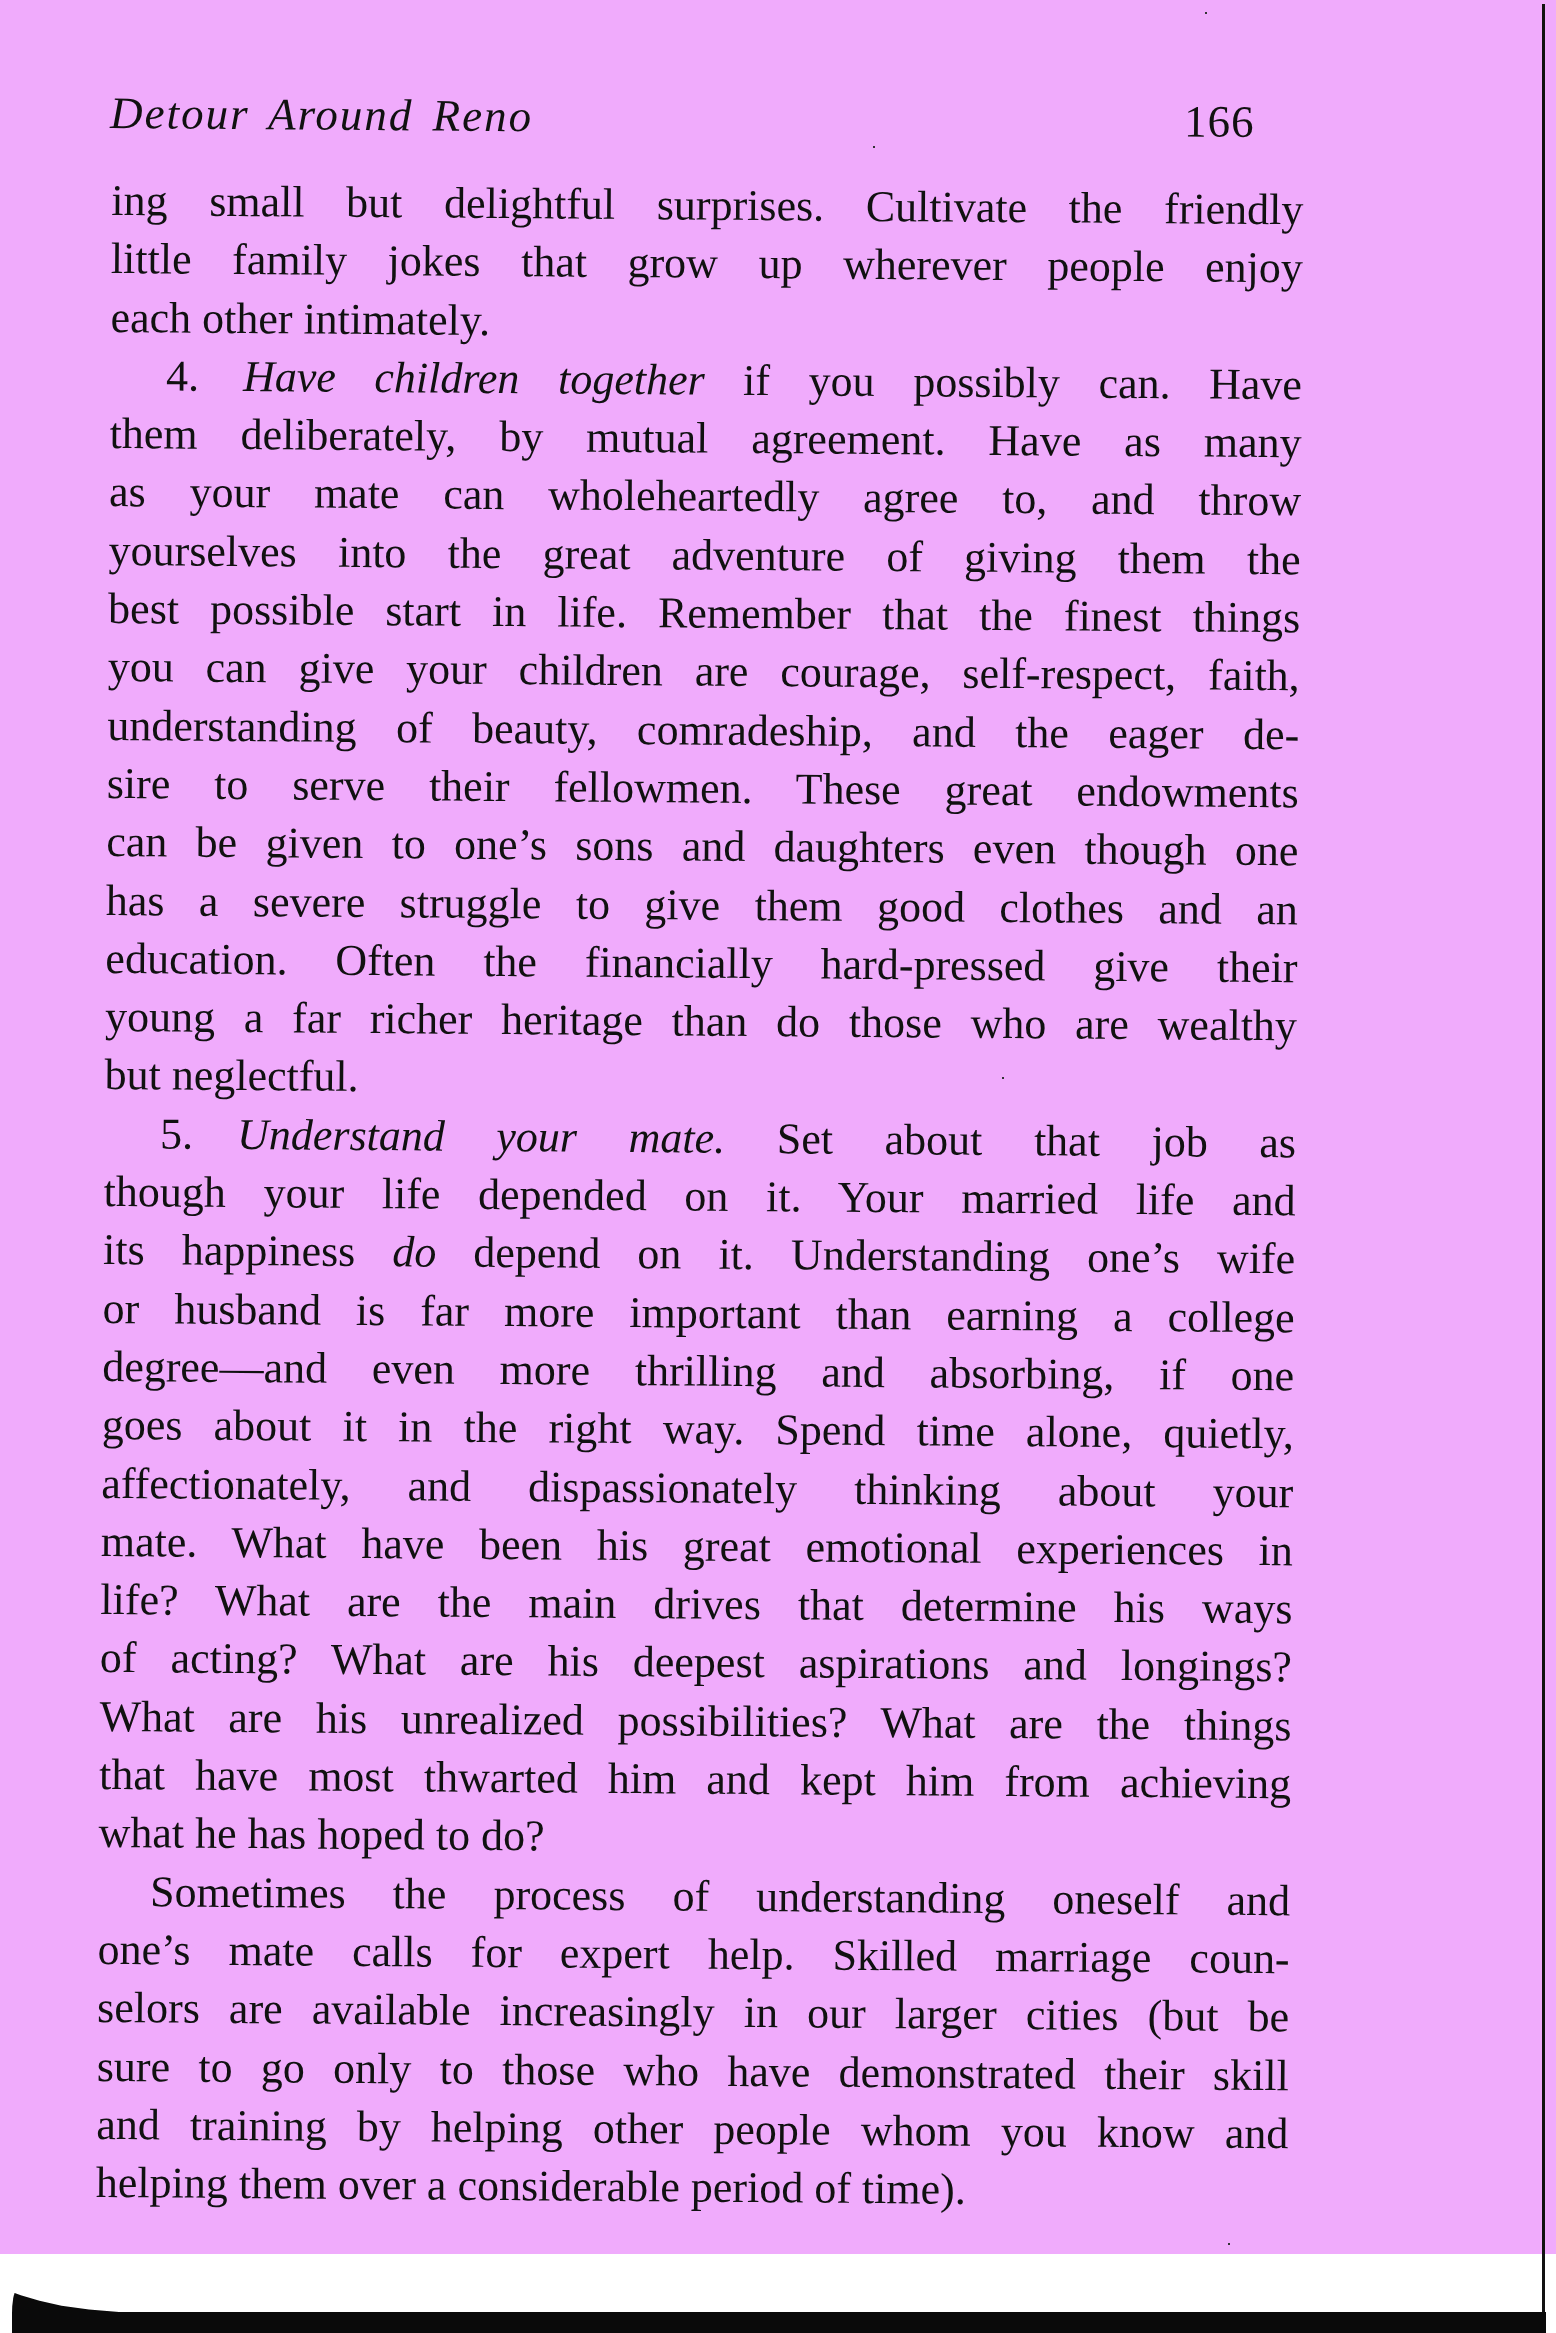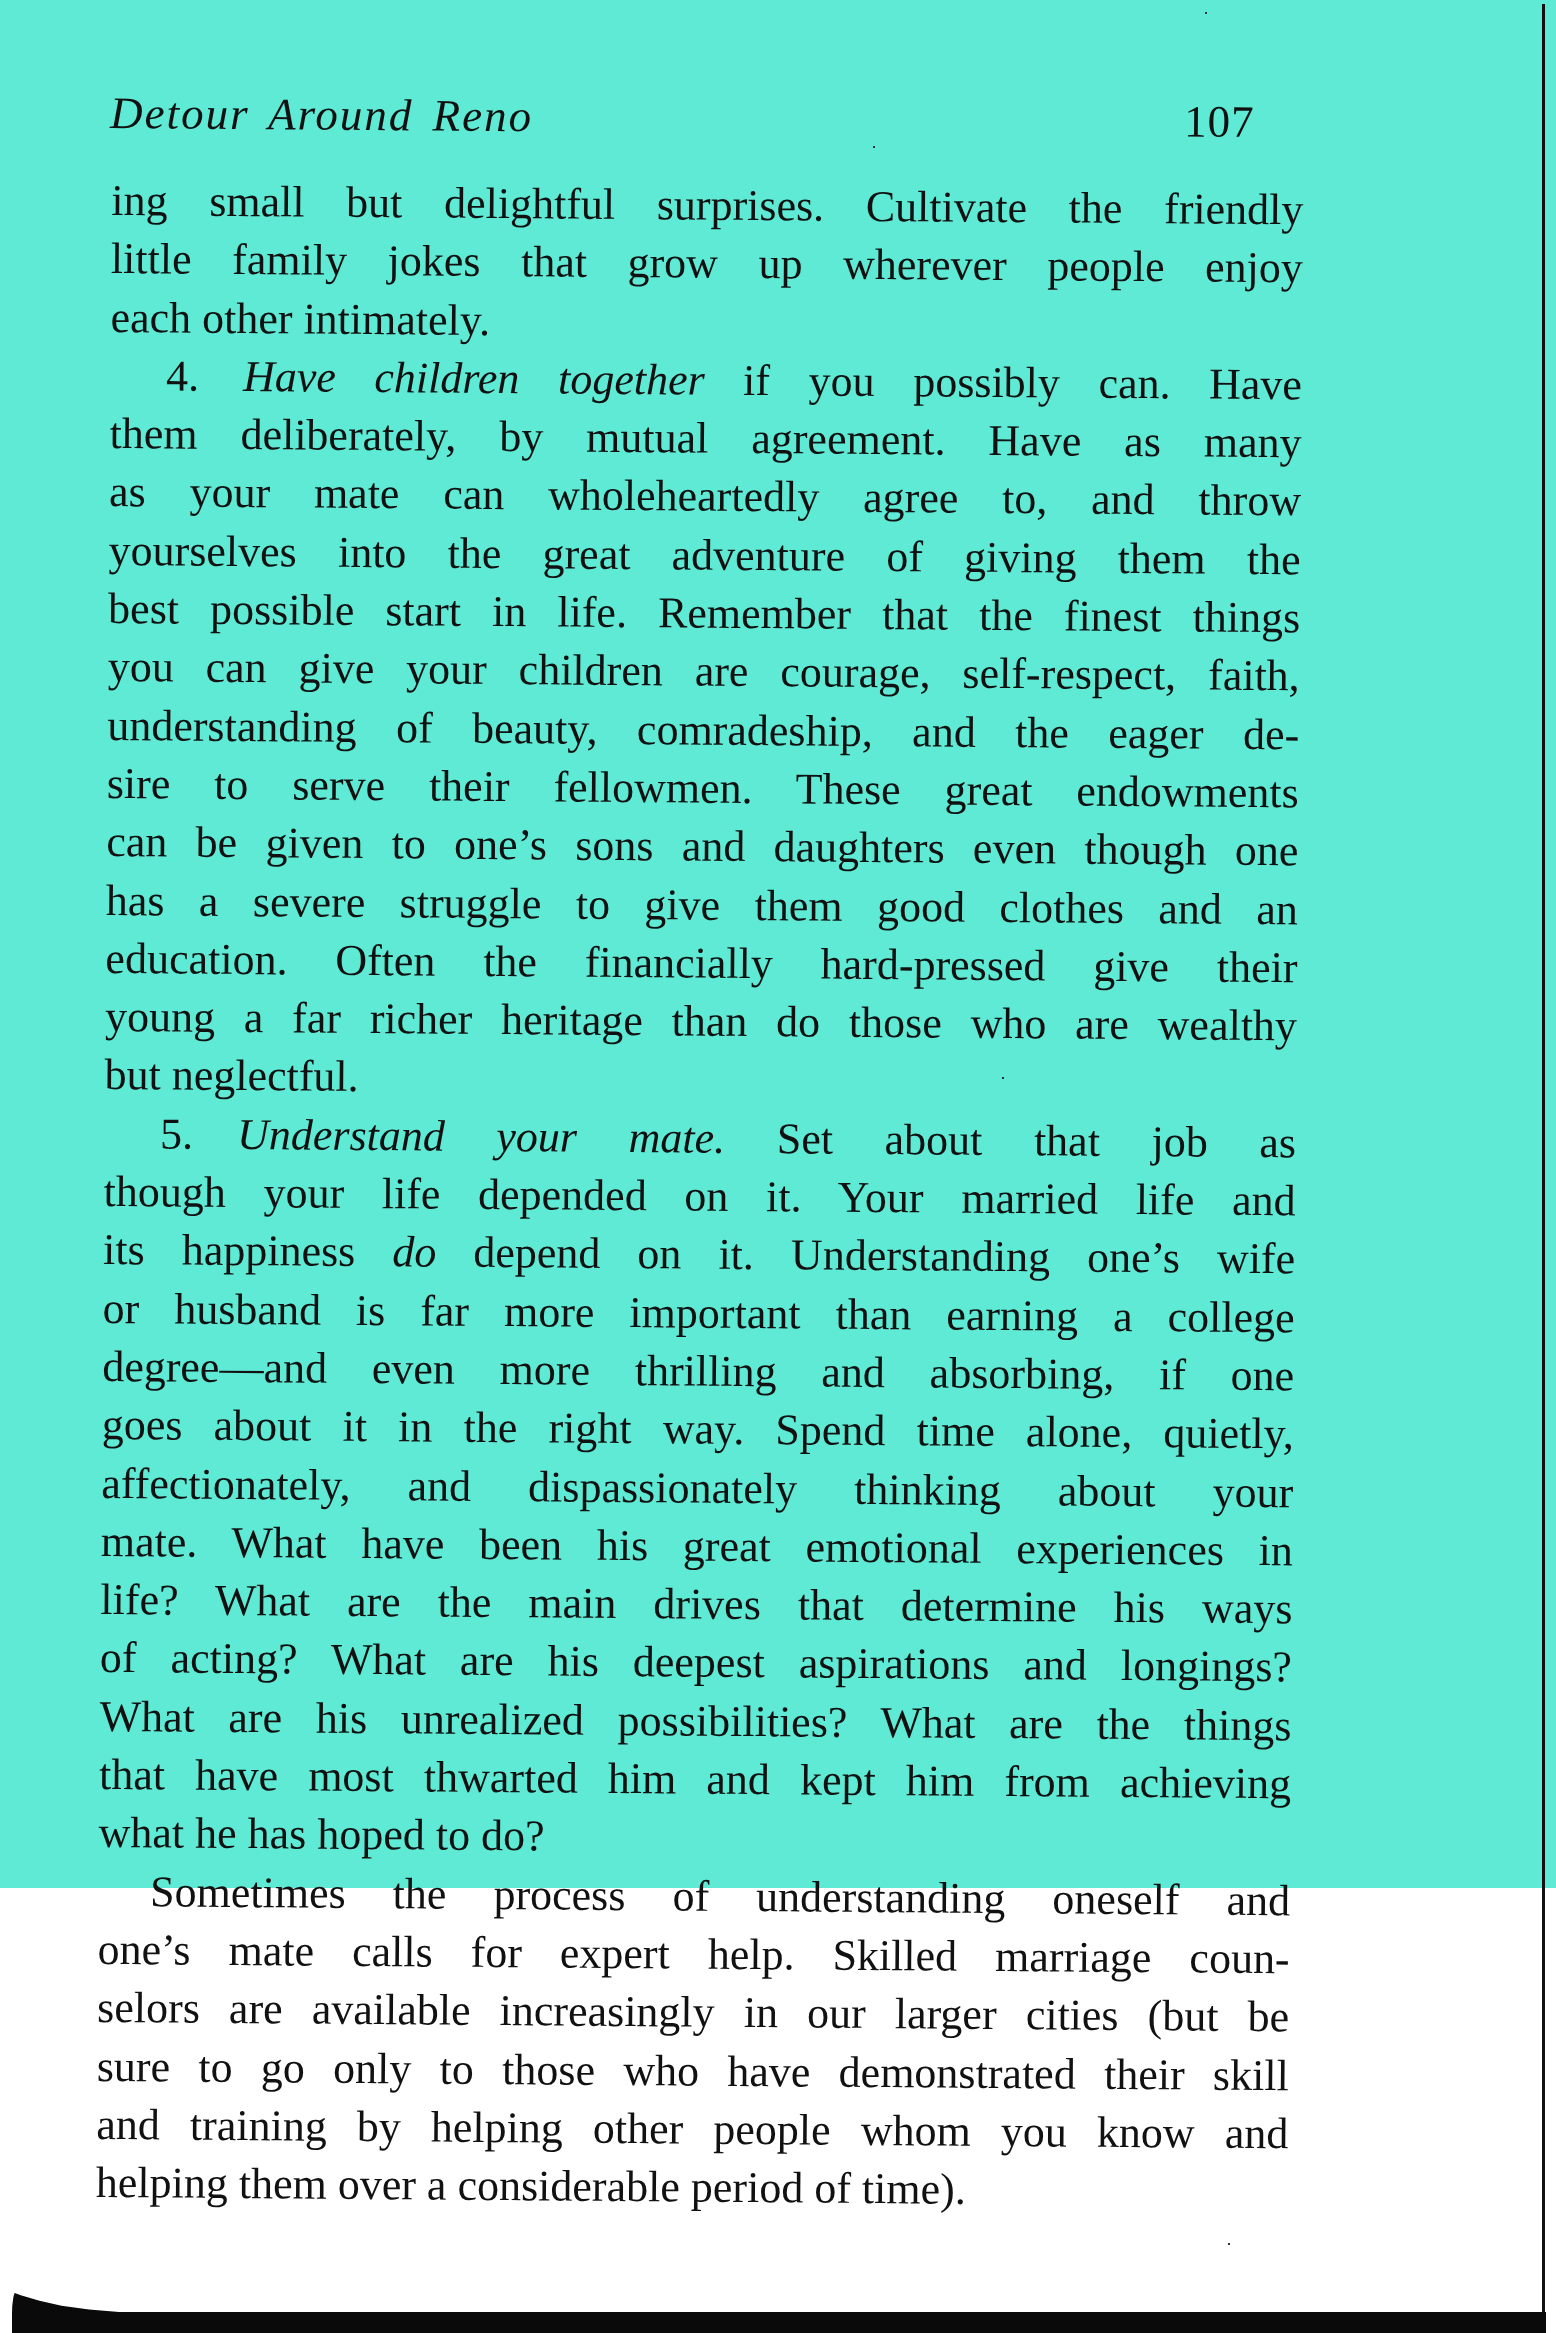--- a/index.html
+++ b/index.html
@@ -12,22 +12,22 @@
     height: 2333px;
     position: relative;
     overflow: hidden;
     color: #111111;
     font-family: "Liberation Serif", "DejaVu Serif", serif;
   }
   .page {
     position: absolute;
     left: 0; top: 0;
     width: 1556px;
-    height: 1888px;
-    background: #5eead4;
+    height: 2254px;
+    background: #f0abfc;
   }
   
   .edge-right {
     position: absolute;
     left: 1542px;
     top: 4px;
     width: 3px;
     height: 2312px;
     background: #111111;
   }
@@ -124,21 +124,21 @@
 <body>
 
 <div class="page">
   <div class="edge-right"></div>
   <div class="edge-bottom-curl"></div>
   <div class="edge-bottom"></div>
 
   <div class="text-block">
     <div class="running-head">
       <span class="running-title">Detour Around Reno</span>
-      <span class="folio">107</span>
+      <span class="folio">166</span>
     </div>
 
     <div class="body-lines" id="body-lines">
         <div class="line"><span>ing small but delightful surprises.  Cultivate the friendly</span></div>
         <div class="line"><span>little family jokes that grow up wherever people enjoy</span></div>
         <div class="line last"><span>each other intimately.</span></div>
         <div class="line indent-num"><span class="num">4.</span> <em>Have children together</em><span> if you possibly can.  Have</span></div>
         <div class="line"><span>them deliberately, by mutual agreement.  Have as many</span></div>
         <div class="line"><span>as your mate can wholeheartedly agree to, and throw</span></div>
         <div class="line"><span>yourselves into the great adventure of giving them the</span></div>

